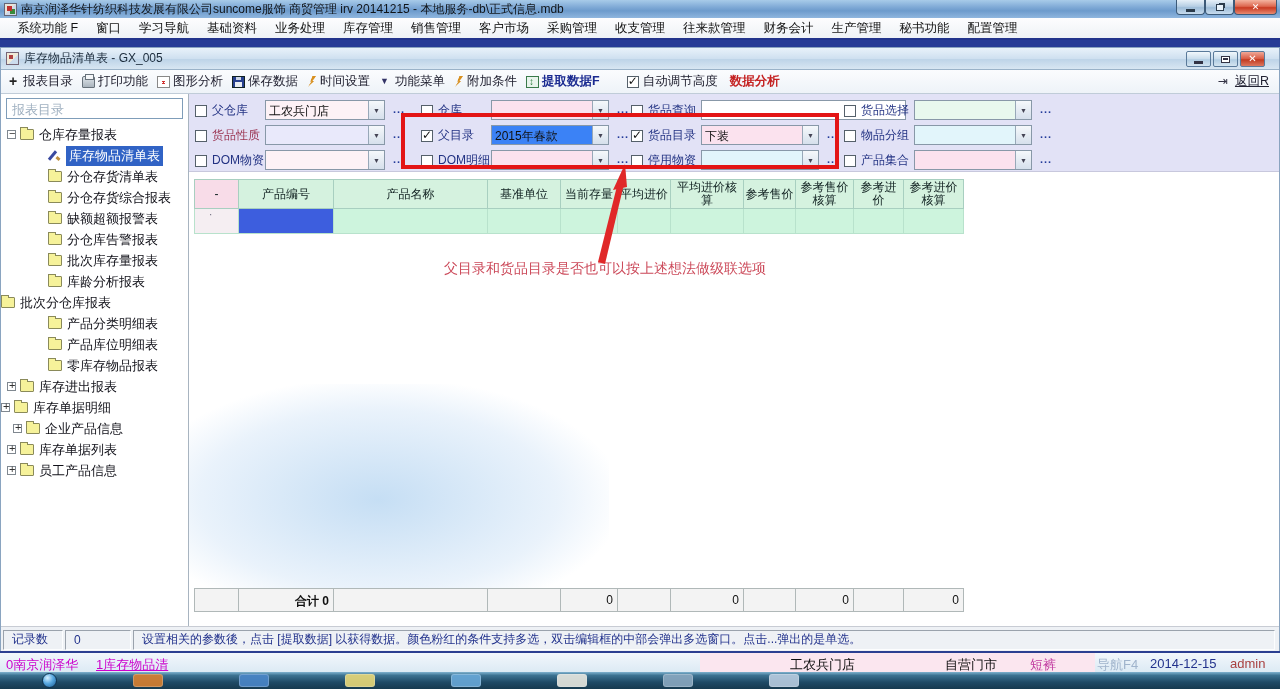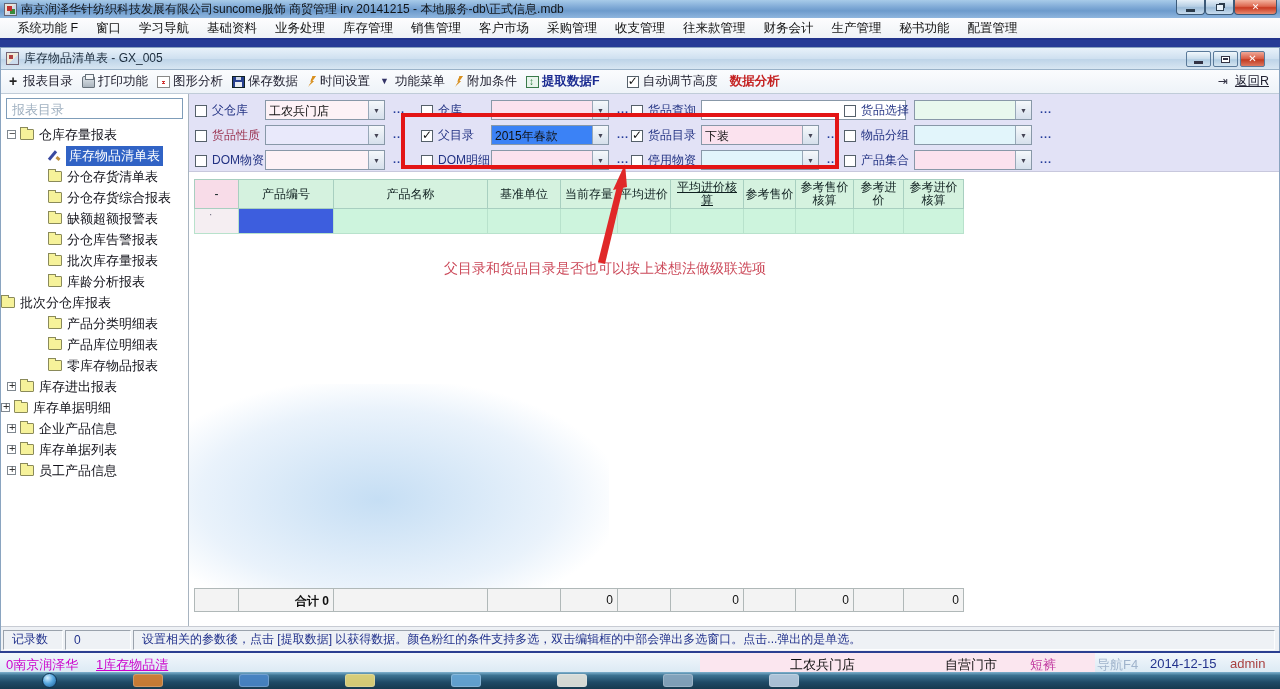--- a/index.html
+++ b/index.html
@@ -322,21 +322,21 @@
             <div class="tree-row" style="padding-left: 6px;">
               <span class="tw-expand plus"></span>
               <span class="folder"></span>
               <span class="tree-label">库存进出报表</span>
             </div>
             <div class="tree-row" style="">
               <span class="tw-expand plus"></span>
               <span class="folder"></span>
               <span class="tree-label">库存单据明细</span>
             </div>
-            <div class="tree-row" style="padding-left: 6px;">
+            <div class="tree-row" style="padding-left: 12px;">
               <span class="tw-expand plus"></span>
               <span class="folder"></span>
               <span class="tree-label">企业产品信息</span>
             </div>
             <div class="tree-row" style="padding-left: 6px;">
               <span class="tw-expand plus"></span>
               <span class="folder"></span>
               <span class="tree-label">库存单据列表</span>
             </div>
             <div class="tree-row" style="padding-left: 6px;">
@@ -461,21 +461,21 @@
         <div class="splotch"></div>
 
         <div class="grid-table">
           <div class="gt-head" id="tablehead">
               <div class="gt-hcell" style="width: 45px;">-</div>
               <div class="gt-hcell" style="width: 95px;">产品编号</div>
               <div class="gt-hcell" style="width: 154px;">产品名称</div>
               <div class="gt-hcell" style="width: 73px;">基准单位</div>
               <div class="gt-hcell" style="width: 57px;">当前存量</div>
               <div class="gt-hcell" style="width: 53px;">平均进价</div>
-              <div class="gt-hcell" style="width: 73px; text-decoration: underline;">平均进价核算</div>
+              <div class="gt-hcell" style="width: 73px;">平均进价核算</div>
               <div class="gt-hcell" style="width: 52px;">参考售价</div>
               <div class="gt-hcell" style="width: 58px;">参考售价核算</div>
               <div class="gt-hcell" style="width: 50px;">参考进价</div>
               <div class="gt-hcell" style="width: 60px;">参考进价核算</div>
             </div>
           <div class="gt-row" id="tablerow">
               <div class="gt-cell" style="width: 45px;">·</div>
               <div class="gt-cell sel" style="width: 95px;"></div>
               <div class="gt-cell" style="width: 154px;"></div>
               <div class="gt-cell" style="width: 73px;"></div>

